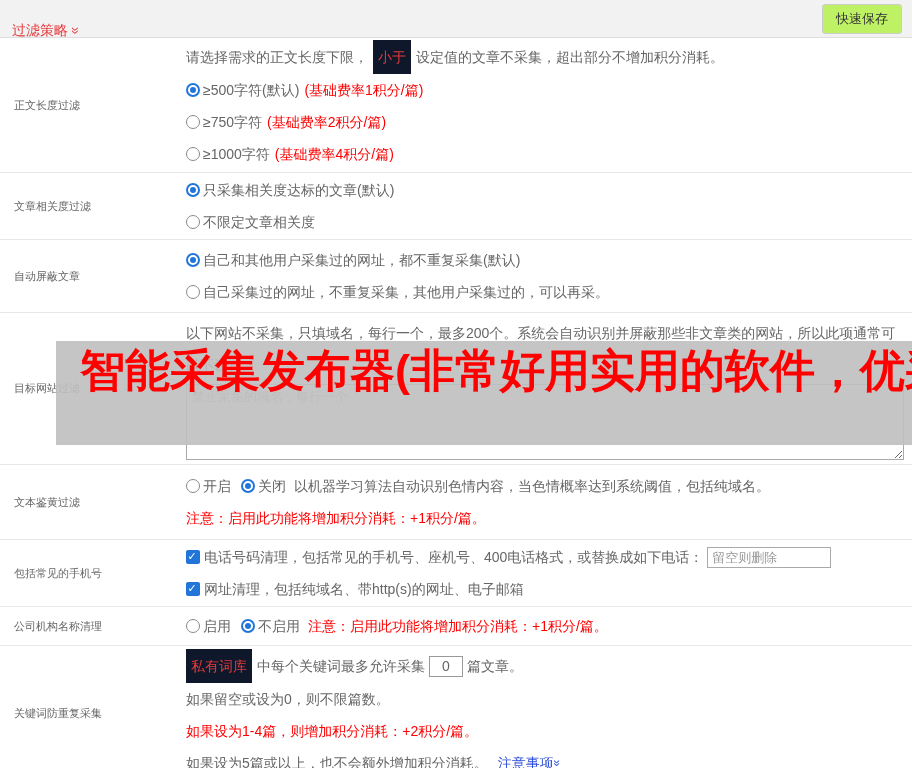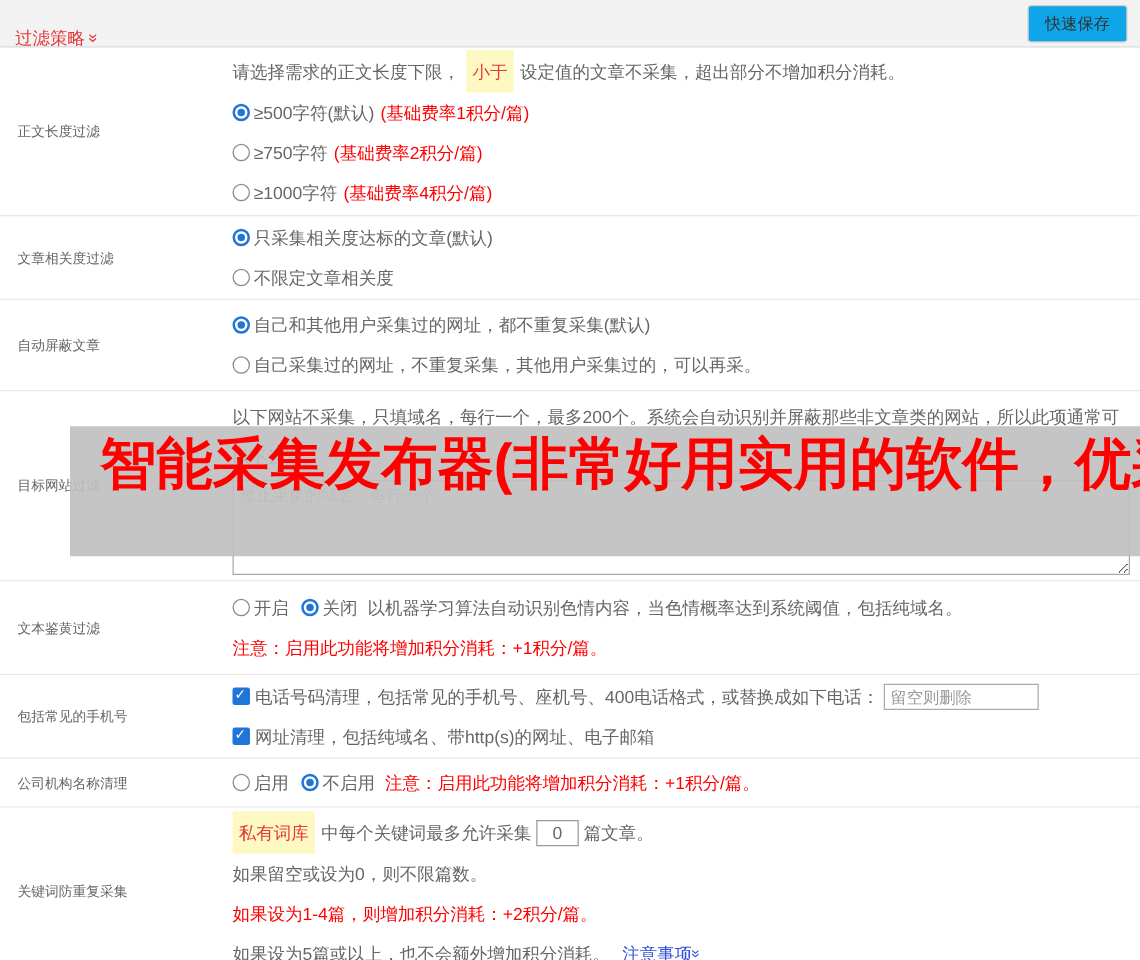--- a/index.html
+++ b/index.html
@@ -5,21 +5,21 @@
   * { margin: 0; padding: 0; box-sizing: border-box; }
   html,body { width: 912px; height: 768px; overflow: hidden; background: #fff;
     font-family: "Liberation Sans", "DejaVu Sans", sans-serif; }
   .page { position: relative; width: 912px; height: 768px; }
 
   
   .topbar { height: 38px; background: #f2f2f2; border-bottom: 1px solid #ddd;
     display: flex; align-items: center; justify-content: space-between; padding: 0 10px 0 12px; }
   .topbar-title { color: #e4393c; font-size: 14px; display: flex; align-items: center; gap: 4px; cursor: pointer; margin-top: 24px; }
   .dbl-chevron { display: inline-block; font-size: 13px; line-height: 1; transform: rotate(90deg) scaleY(1.1); }
-  .save-btn { background: #0ea5e9; border: 1px solid #ccc; border-radius: 3px; color: #333;
+  .save-btn { background: #bef264; border: 1px solid #ccc; border-radius: 3px; color: #333;
     font-size: 13px; padding: 5px 13px; cursor: pointer; font-family: inherit; }
 
   
   .row { display: flex; border-bottom: 1px solid #e8e8e8; }
   .row-label { width: 186px; flex: 0 0 186px; padding-left: 14px; display: flex;
     align-items: center; color: #666; font-size: 11px; }
   .row-content { flex: 1; padding: 1px 0; color: #666; font-size: 14px; }
   .cline { line-height: 32px; display: flex; align-items: center; flex-wrap: nowrap; white-space: nowrap; }
 
   
@@ -27,21 +27,21 @@
     border: 1px solid #8a8a8a; margin-right: 3px; position: relative; background: #fff; flex: 0 0 auto; cursor: pointer; }
   .radio.checked { border: 2px solid #2175d9; }
   .radio.checked::after { content: ""; position: absolute; left: 2px; top: 2px;
     width: 6px; height: 6px; border-radius: 50%; background: #2175d9; }
   .checkbox { display: inline-block; width: 14px; height: 14px; border-radius: 2px;
     background: #2175d9; margin-right: 4px; position: relative; flex: 0 0 auto; cursor: pointer; }
   .checkbox::after { content: "✓"; position: absolute; left: 1.5px; top: -1px;
     color: #fff; font-size: 11px; font-weight: bold; line-height: 15px; }
 
   .note-red { color: #f00; }
-  .hl-pink { background: #fef9c3; color: #e4393c; padding: 1px 5px; margin: 0 5px; }
+  .hl-pink { background: #0f172a; color: #e4393c; padding: 1px 5px; margin: 0 5px; }
   .link-blue { color: #2f4fdb; cursor: pointer; display: inline-flex; align-items: center; margin-left: 10px; }
   .link-blue .dbl-chevron { font-size: 12px; }
   .gap { width: 10px; display: inline-block; flex: 0 0 auto; }
 
   textarea.domain-box { width: 718px; height: 76px; border: 1px solid #a9a9a9;
     resize: both; font-family: inherit; font-size: 13px; color: #333; padding: 3px 5px; margin-top: 3px; }
   textarea.domain-box::placeholder { color: #aaa; }
   input.phone-input { width: 124px; height: 21px; border: 1px solid #aaa; font-family: inherit;
     font-size: 13px; color: #333; padding: 0 4px; margin-left: 4px; }
   input.phone-input::placeholder { color: #999; }

